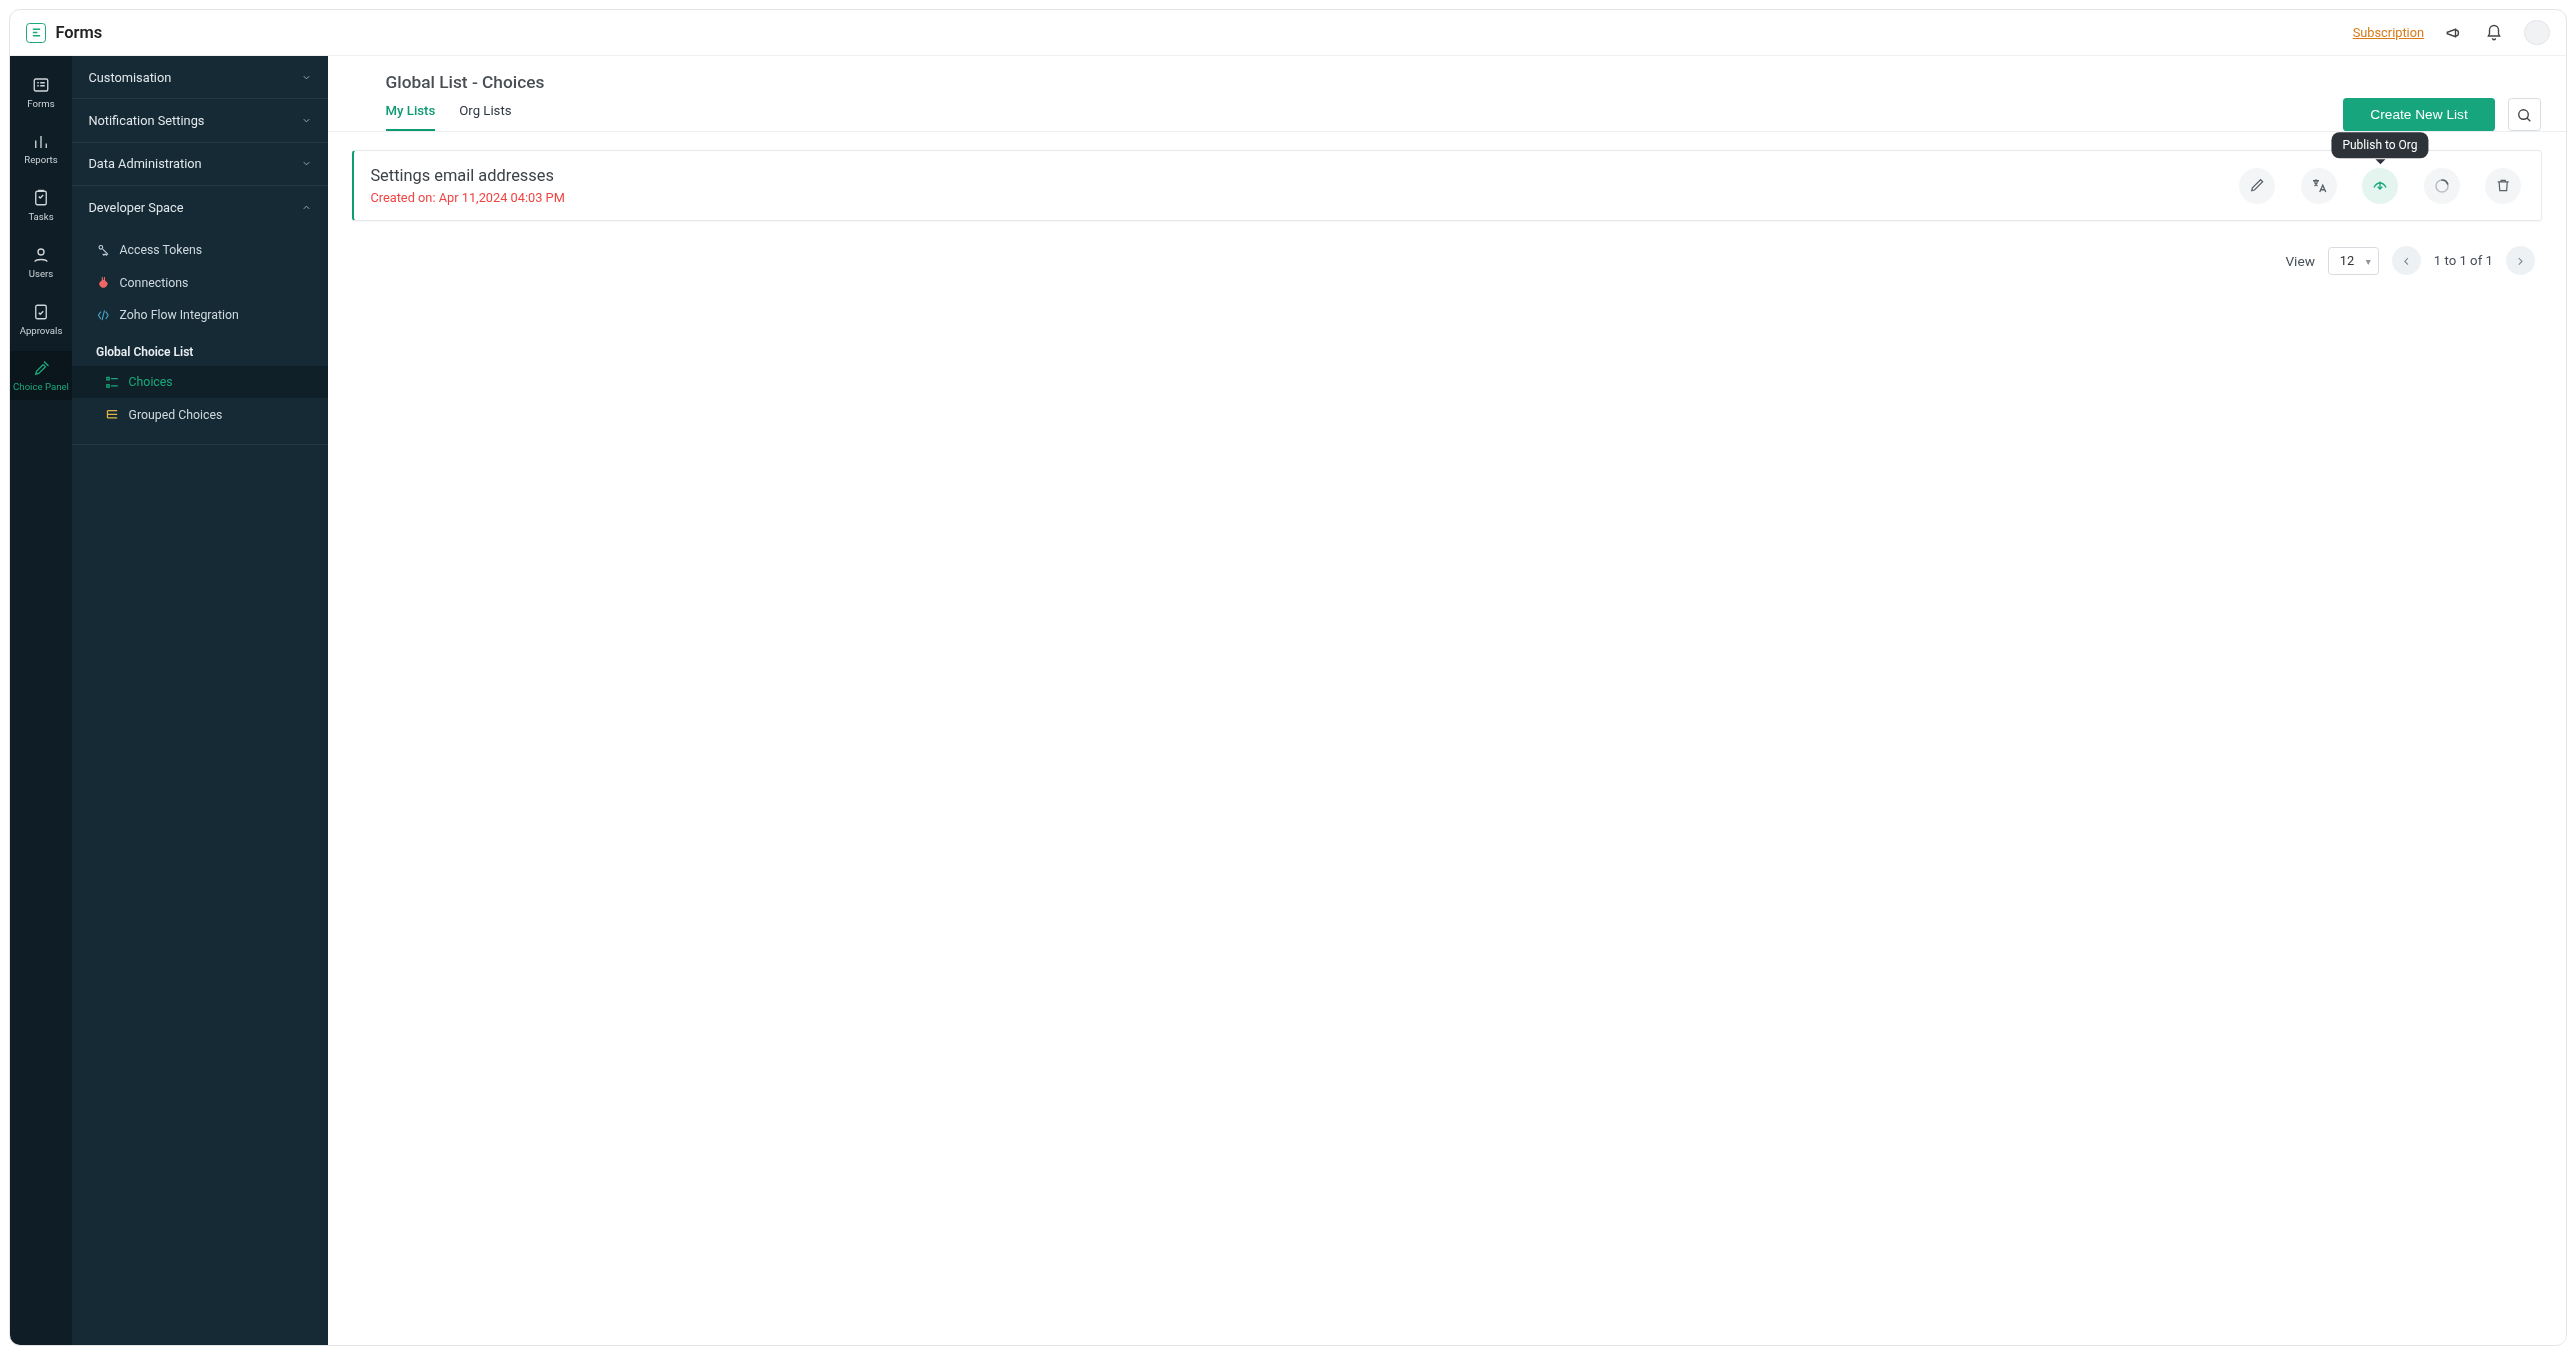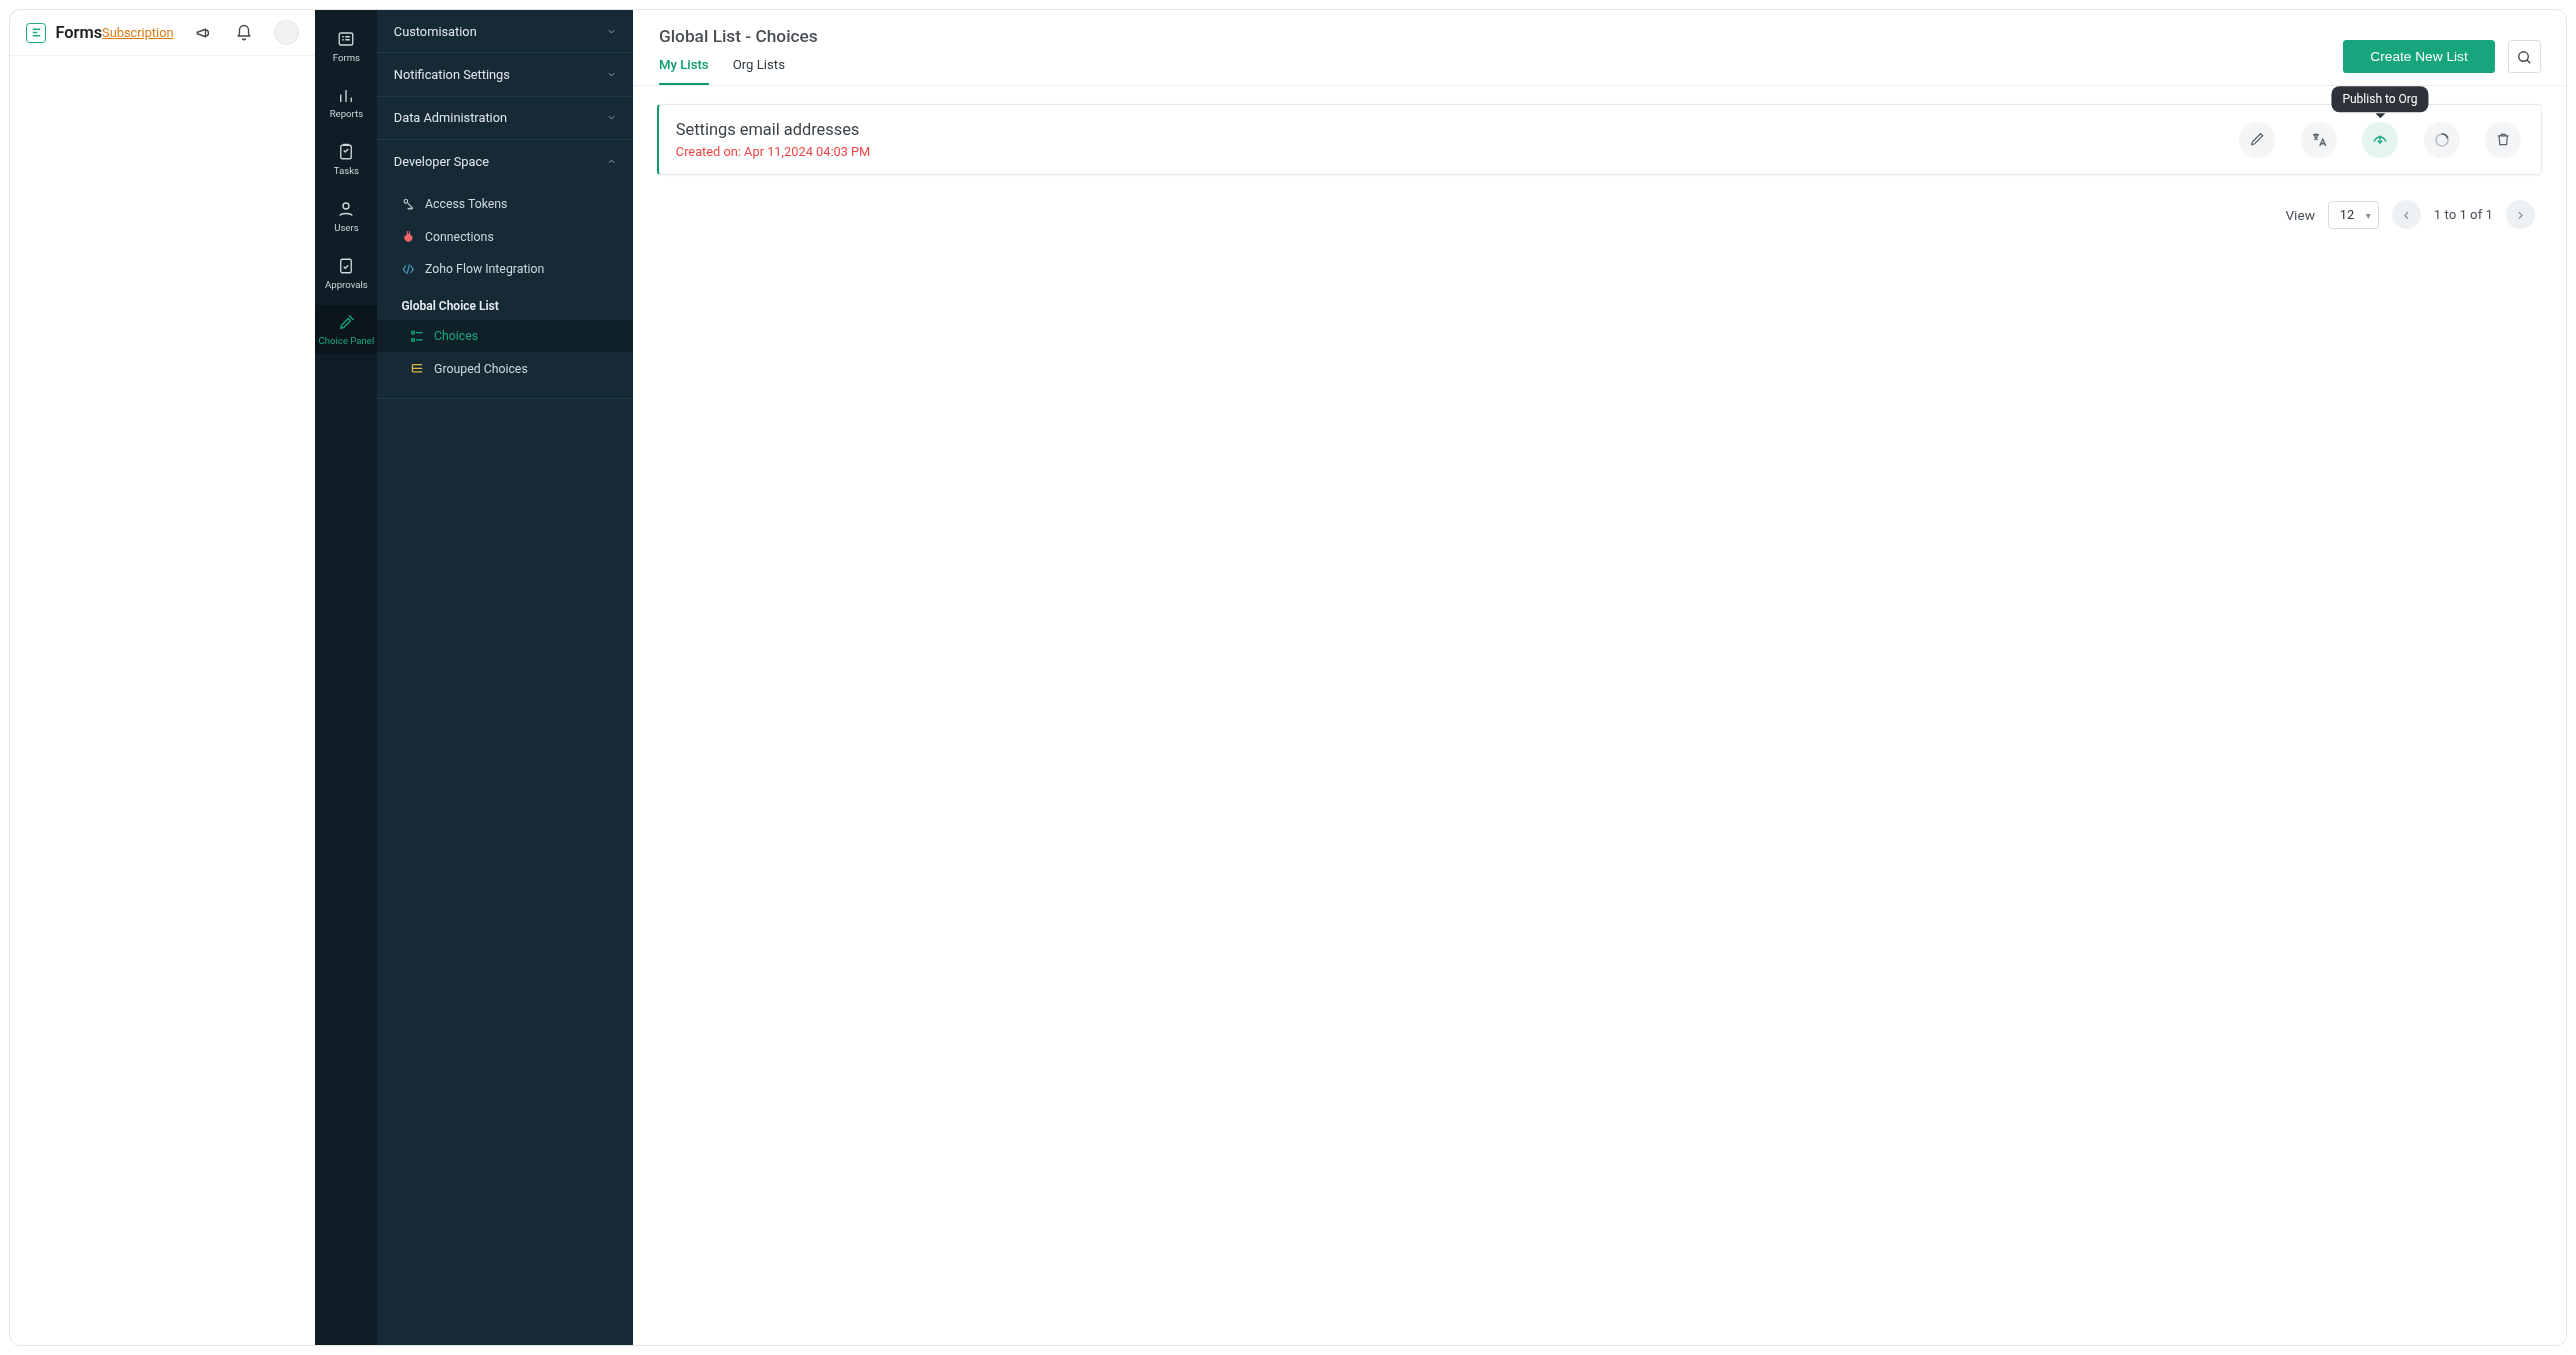--- a/index.html
+++ b/index.html
@@ -9,20 +9,21 @@
     color: #222;
     font-size: 12.8px;
   }
   .app-frame {
     border: 0.9px solid #e5e5e5;
     border-radius: 11px;
     overflow: hidden;
     margin: 9px;
     height: calc(100vh - 18px);
     display: flex;
+    flex-direction: column;
     background: #fff;
   }
   .topbar {
     height: 46px;
     display: flex;
     align-items: center;
     padding: 0 16.4px;
     border-bottom: 0.9px solid #eef0f2;
     justify-content: space-between;
   }
@@ -73,22 +74,23 @@
   .sb-leaf {
     display:flex; align-items:center; gap:9px; padding:9px 16.4px 9px 33px;
     color:#cfd9de; cursor:pointer; font-size:12.3px; border-radius:0;
   }
   .sb-leaf.active { background:#0f2029; color:#1aa97b; }
   .sb-icon { width:14.6px;height:14.6px;display:inline-flex;align-items:center;justify-content:center; }
 
   
   .main { flex:1; display:flex; flex-direction:column; background:#fff; min-width:0; }
   .main-header {
-    display:flex; align-items:center; justify-content:space-between;
+    display:flex; align-items:flex-end; justify-content:space-between;
     padding:16.4px 25.5px 0 25.5px;
+    margin-left:32px;
   }
   .main-title-area h1 { font-size:17.3px; font-weight:500; color:#4a4f55; margin-bottom:11px; }
   .tabs { display:flex; gap:24px; }
   .tab { font-size:13.2px; color:#2f3842; padding-bottom:11px; cursor:pointer; border-bottom:2.7px solid transparent; }
   .tab.active { color:#0f9b72; border-bottom-color:#0f9b72; font-weight:500; }
   .main-actions { display:flex; align-items:center; gap:12.8px; padding-top:1.8px; }
   .primary-btn {
     background:#16a57c; color:#fff; border:none; border-radius:3.6px;
     padding:9px 27px; font-size:13.7px; font-weight:500; cursor:pointer;
   }

